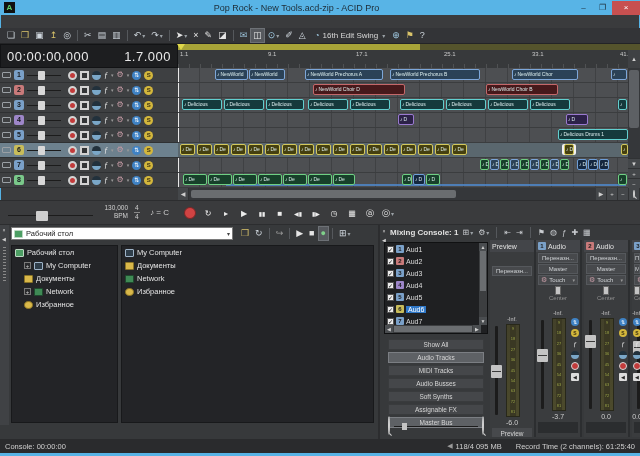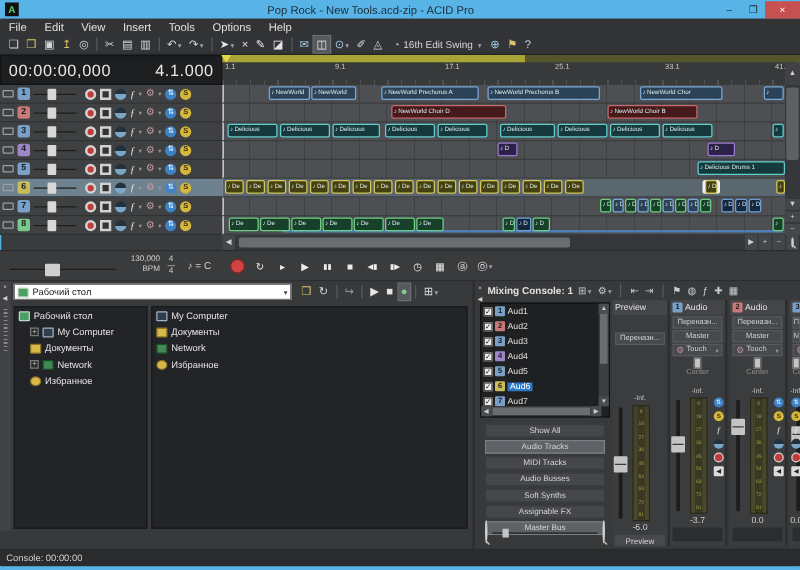--- a/index.html
+++ b/index.html
@@ -164,29 +164,20 @@
 <div class="root">
 
   <div class="titlebar">
     <span class="app-logo">A</span>
     <span class="tb-title">Pop Rock - New Tools.acd-zip - ACID Pro</span>
     <span class="win-btn">–</span>
     <span class="win-btn">❐</span>
     <span class="win-btn close">×</span>
   </div>
 
-  <div class="menubar" id="menubar">
-      <span class="menu-item">File</span>
-      <span class="menu-item">Edit</span>
-      <span class="menu-item">View</span>
-      <span class="menu-item">Insert</span>
-      <span class="menu-item">Tools</span>
-      <span class="menu-item">Options</span>
-      <span class="menu-item">Help</span>
-    </div>
 
   <div class="toolbar">
     <span id="toolbar-icons" style="display:inline-flex;align-items:center;">
         <span class="tb-btn">
           <span class="tb-glyph" style="color: rgb(207, 214, 221);">❏</span>
         </span>
         <span class="tb-btn">
           <span class="tb-glyph" style="color: rgb(217, 195, 106);">❒</span>
         </span>
         <span class="tb-btn">
@@ -262,21 +253,21 @@
           <span class="tb-glyph" style="color: rgb(217, 195, 106);">⚑</span>
         </span>
         <span class="tb-btn">
           <span class="tb-glyph" style="color: rgb(207, 214, 221);">?</span>
         </span>
       </span>
   </div>
 
   <div class="time-box">
     <span class="time-big">00:00:00,000</span>
-    <span class="time-big">4.1.000</span>
+    <span class="time-big">1.7.000</span>
   </div>
   <div class="markerbar">
     <div class="marker-hot"></div>
     <div class="marker-tri"></div>
   </div>
   <div class="ruler" id="ruler">
       <span class="tick" style="left: 2px;">1.1</span>
       <span class="tick" style="left: 90px;">9.1</span>
       <span class="tick" style="left: 178px;">17.1</span>
       <span class="tick" style="left: 266px;">25.1</span>
@@ -1104,16 +1095,23 @@
             <div class="s-val">0.0</div>
             <div class="s-foot dark"></div>
           </div>
         </div>
     </div>
 
   </div>
 
   <div class="statusbar">
     <span>Console: 00:00:00</span>
+    <span class="st-right">
+      <span style="display:inline-flex;align-items:center;gap:3px;">
+        <span style="color:#9a9a9a;font-size:7px;">◀</span>
+        <span>118/4 095 MB</span>
+      </span>
+      <span>Record Time (2 channels): 61:25:40</span>
+    </span>
   </div>
   <div class="bottom-border"></div>
 
 </div>
 
 </body></html>

